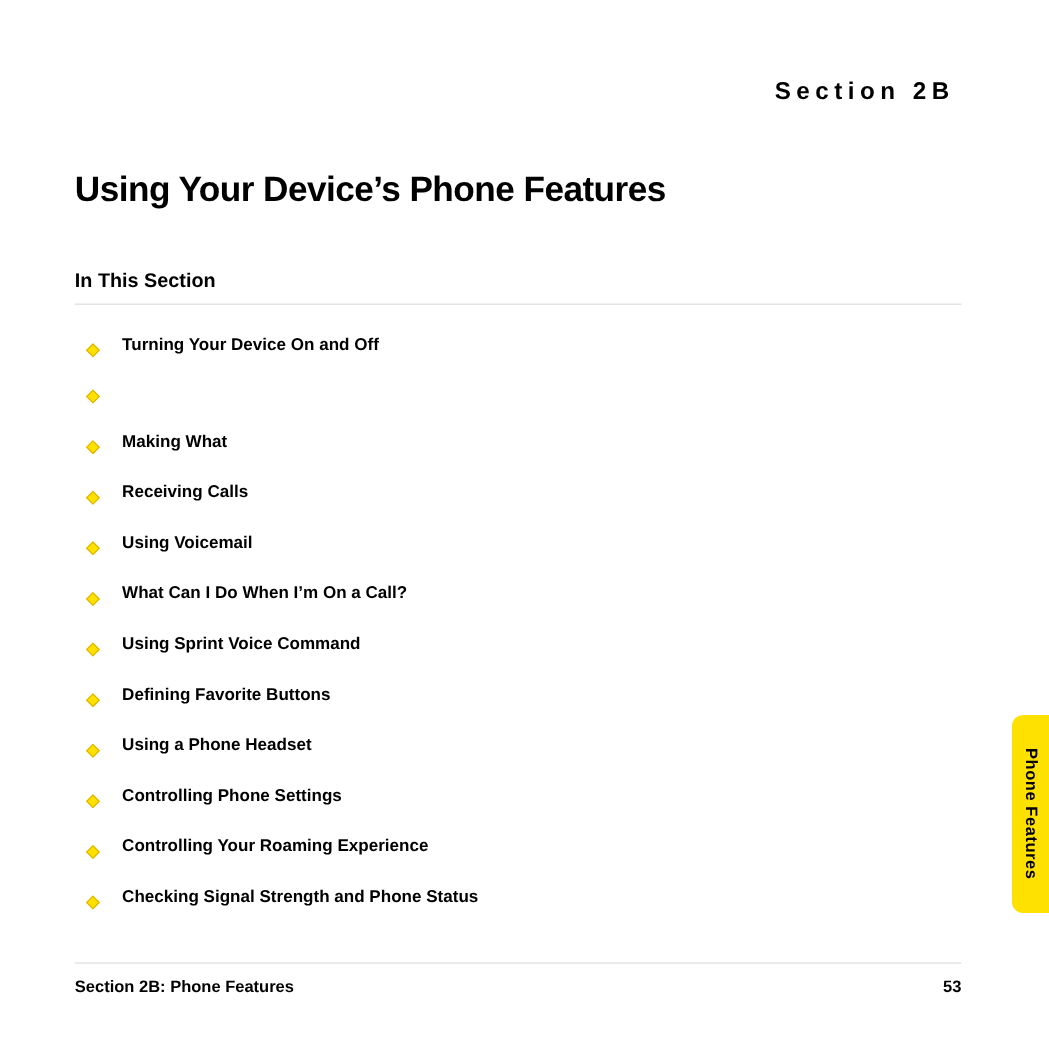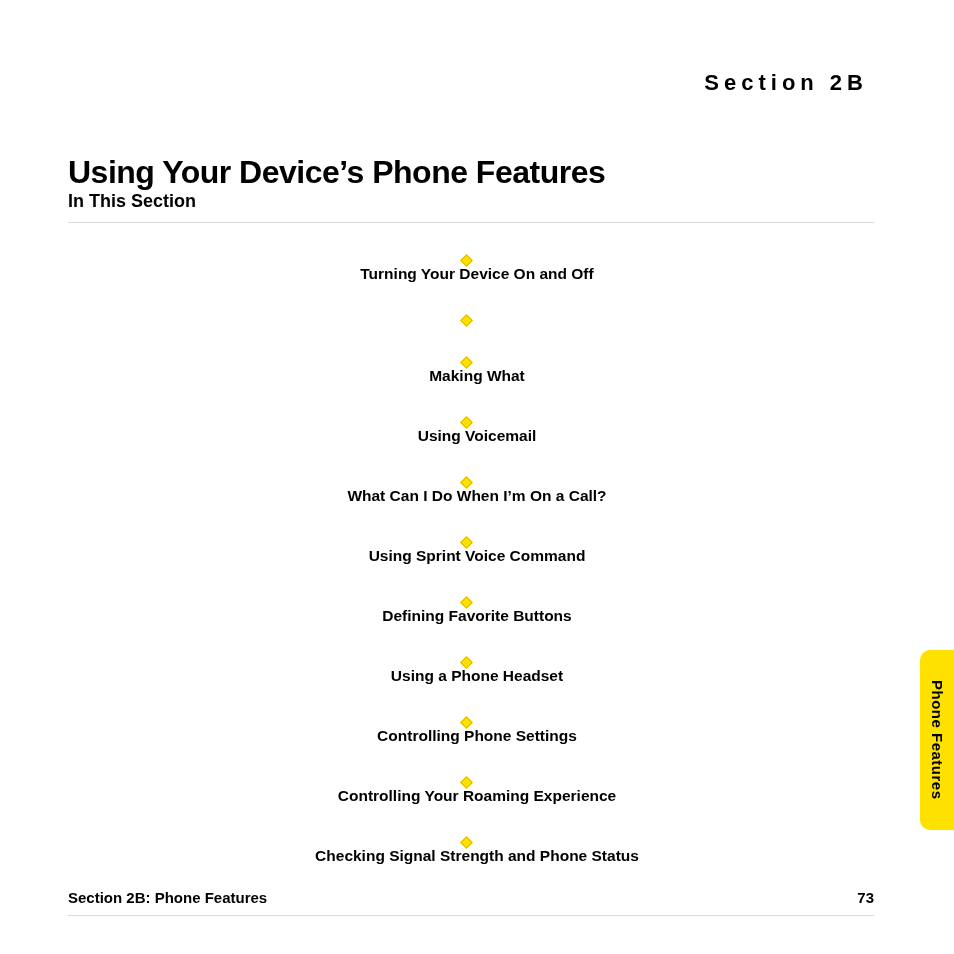--- a/index.html
+++ b/index.html
@@ -21,39 +21,39 @@
     font-weight: 700;
     font-size: 22px;
     letter-spacing: 5px;
     margin-bottom: 58px;
     padding-right: 6px;
   }
   .page-title {
     font-weight: 800;
     font-size: 32px;
     letter-spacing: -0.5px;
+    margin-bottom: 54px;
   }
   .in-this {
     font-weight: 700;
     font-size: 18px;
     padding-bottom: 10px;
     border-bottom: 1px solid #d9d9d9;
     margin-bottom: 18px;
   }
   ul.toc {
     list-style: none;
     padding-left: 12px;
     padding-bottom: 22px;
     border-bottom: 1px solid #d9d9d9;
   }
   ul.toc li {
     display: flex;
-    align-items: center;
+    align-items: flex-end;
     margin: 28px 0;
-    flex-direction: column;
   }
   .bullet {
     display: inline-block;
     width: 9px;
     height: 9px;
     background: #ffe100;
     border: 1px solid #e0b000;
     transform: rotate(45deg);
     margin-top: 5px;
     margin-right: 22px;
@@ -113,20 +113,24 @@
       </li>
     <li>
         <span class="bullet"></span>
       </li>
     <li>
         <span class="bullet"></span>
         <span class="toc-text">Making What</span>
       </li>
     <li>
         <span class="bullet"></span>
+        <span class="toc-text">Receiving Calls</span>
+      </li>
+    <li>
+        <span class="bullet"></span>
         <span class="toc-text">Using Voicemail</span>
       </li>
     <li>
         <span class="bullet"></span>
         <span class="toc-text">What Can I Do When I’m On a Call?</span>
       </li>
     <li>
         <span class="bullet"></span>
         <span class="toc-text">Using Sprint Voice Command</span>
       </li>
@@ -147,20 +151,20 @@
         <span class="toc-text">Controlling Your Roaming Experience</span>
       </li>
     <li>
         <span class="bullet"></span>
         <span class="toc-text">Checking Signal Strength and Phone Status</span>
       </li>
   </ul>
 
   <div class="footer">
     <span>Section 2B: Phone Features</span>
-    <span>73</span>
+    <span>53</span>
   </div>
 
   <div class="side-tab">
     <span class="side-tab-text">Phone Features</span>
   </div>
 
 </div>
 
 </body></html>

